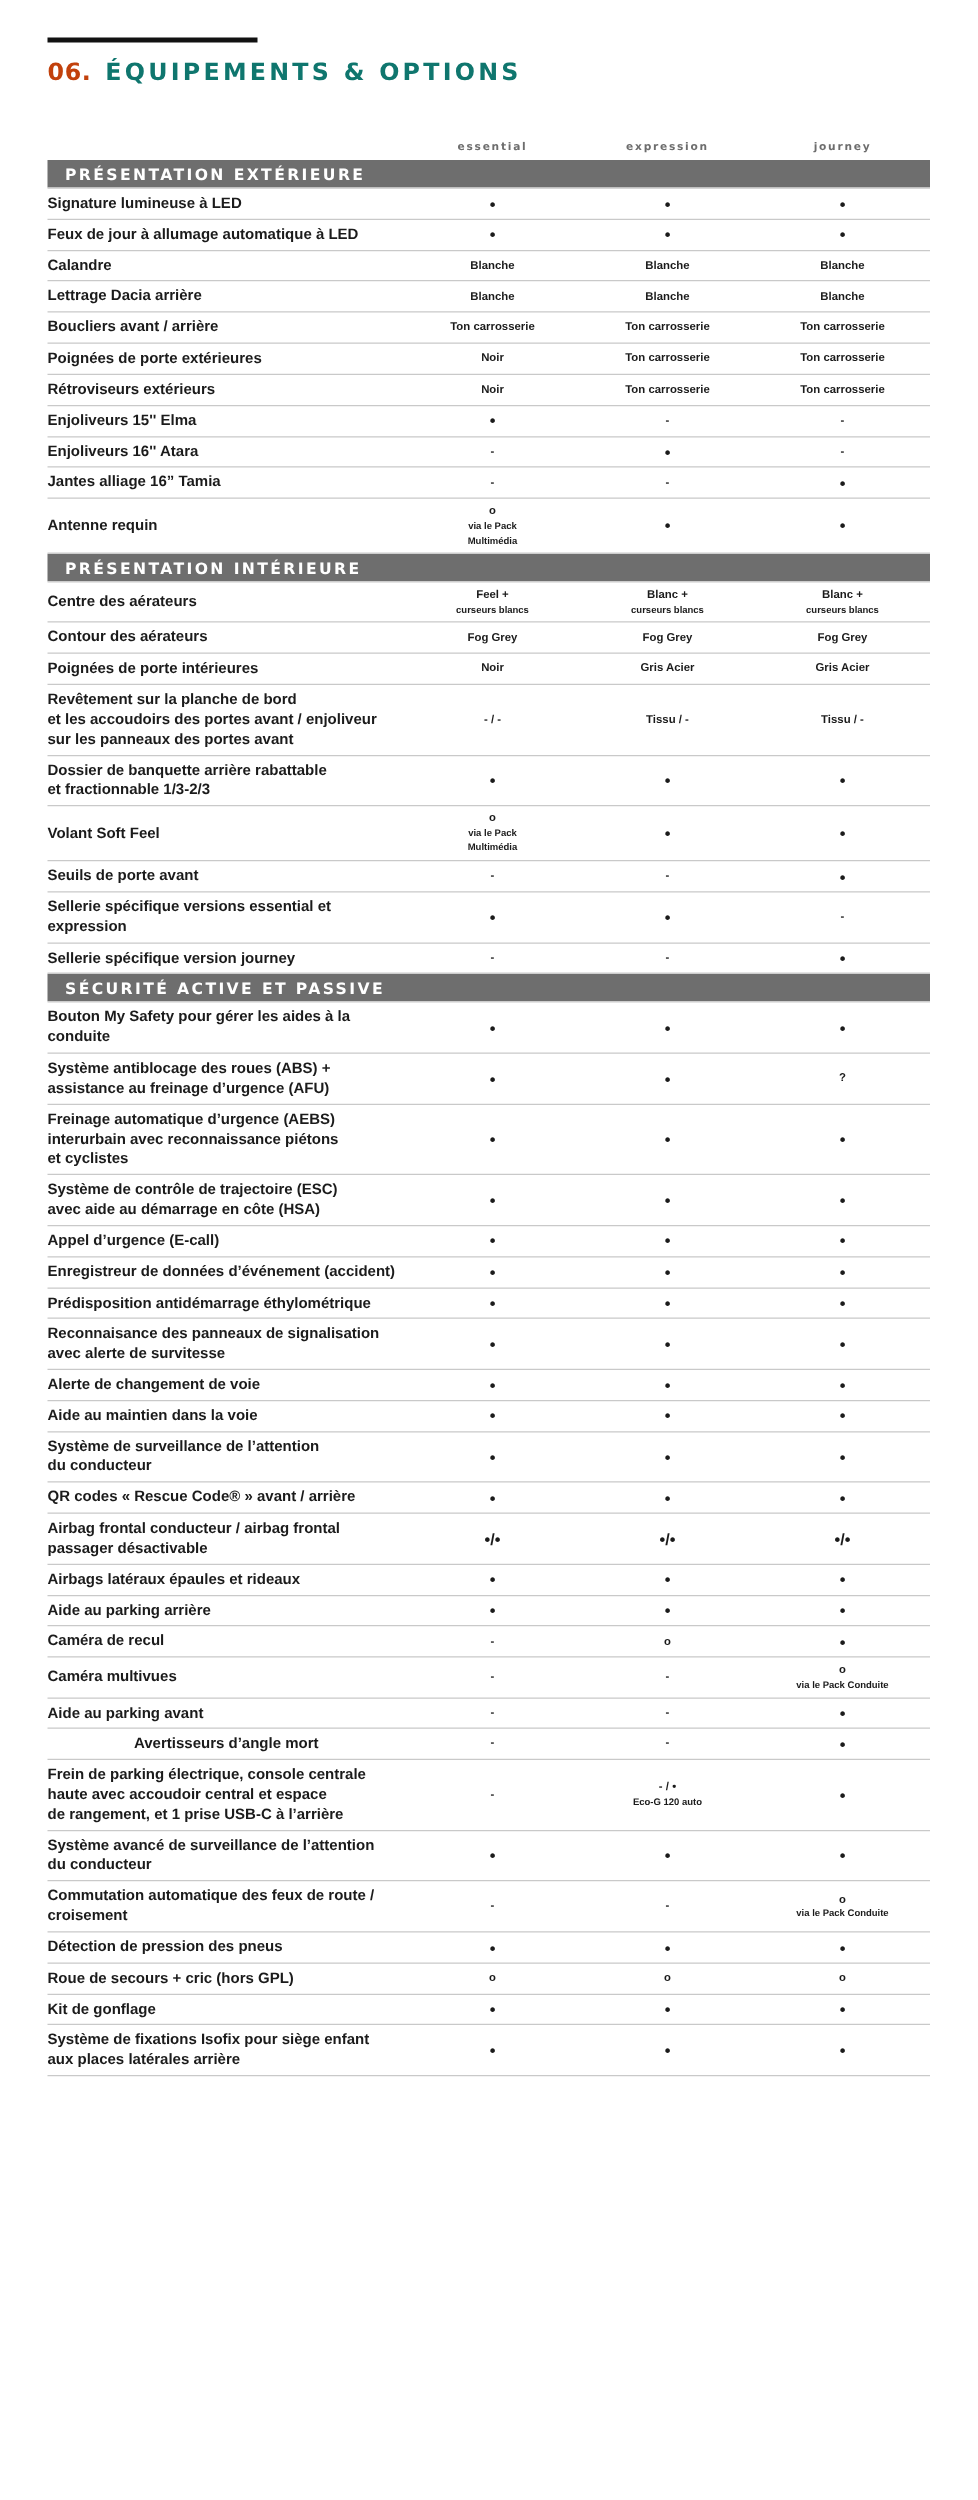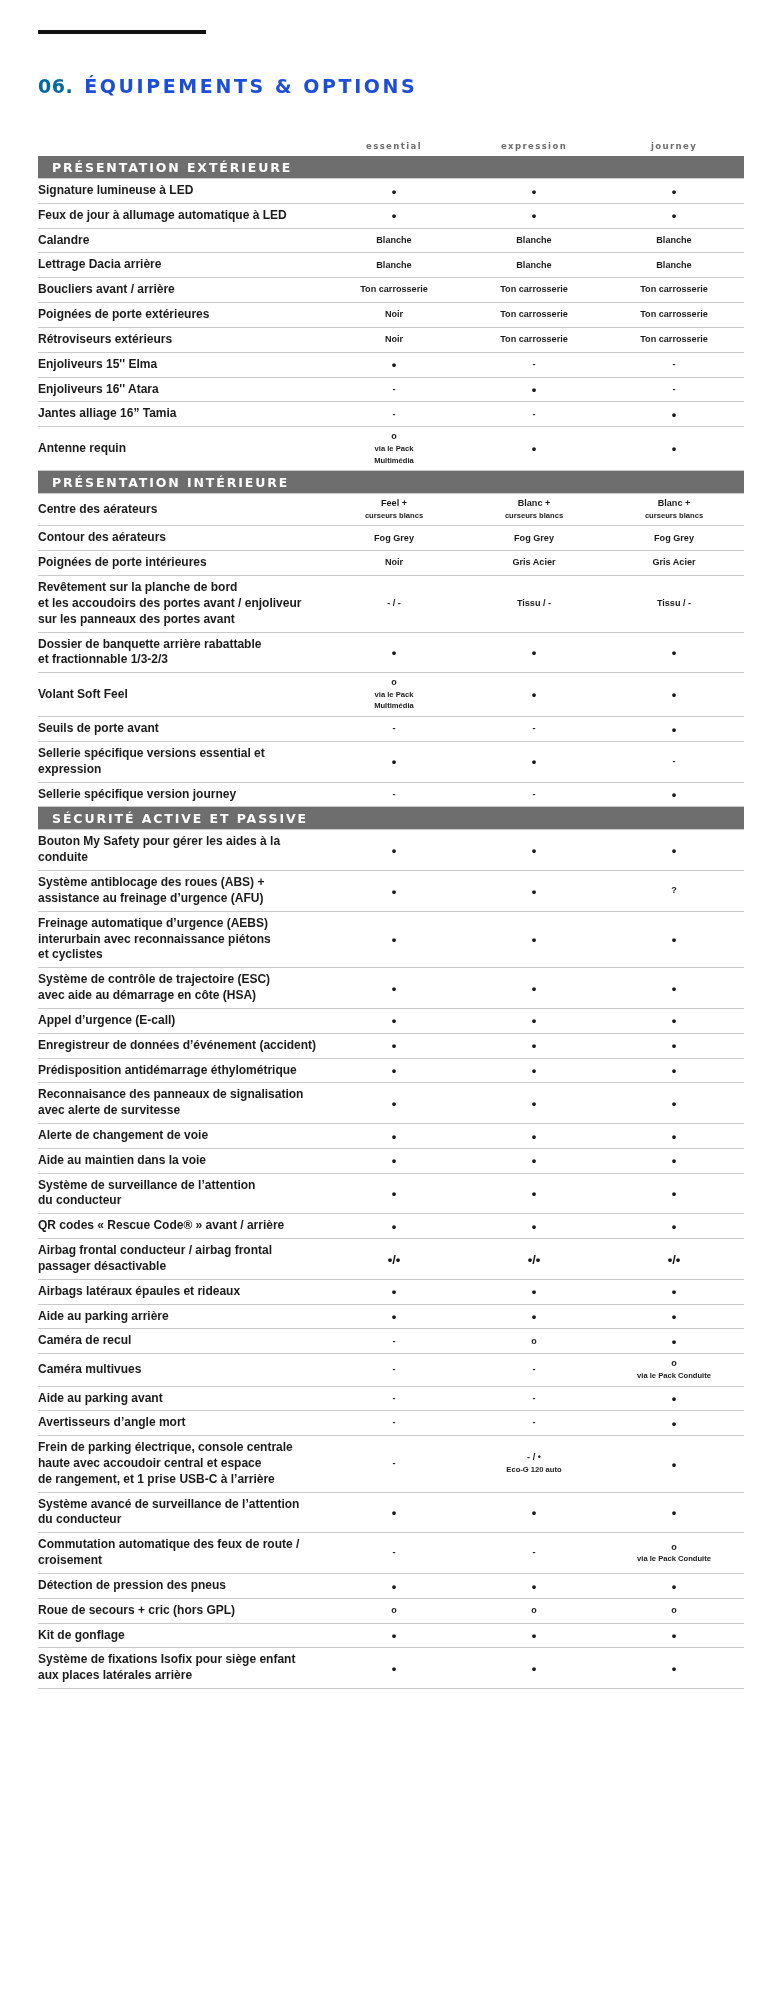--- a/index.html
+++ b/index.html
@@ -35,29 +35,28 @@
   .title-line {
     display: flex;
     align-items: baseline;
     gap: 11px;
   }
   .title-num {
     font-family: "DejaVu Sans", sans-serif;
     font-size: 19px;
     font-weight: 700;
     letter-spacing: 0.5px;
-    color: #0369a1;
-    margin-top: 28px;
+    color: #c2410c;
   }
   .title-text {
     font-family: "DejaVu Sans", sans-serif;
     font-size: 19px;
     font-weight: 700;
     letter-spacing: 2.6px;
-    color: #1d4ed8;
+    color: #0f766e;
   }
 
   
   .spec-table {
     margin: 0 auto;
     width: 706px;
     border-collapse: collapse;
     table-layout: fixed;
     margin-top: 44px;
   }
@@ -414,21 +413,21 @@
           <td class="val"><span>-</span></td>
           <td class="val"><span class="circ">o</span><br><span class="small">via le Pack Conduite</span></td>
         </tr>
         <tr class="data-row">
           <td class="label" style="white-space: pre-line;">Aide au parking avant</td>
           <td class="val"><span>-</span></td>
           <td class="val"><span>-</span></td>
           <td class="val"><span class="dot">•</span></td>
         </tr>
         <tr class="data-row">
-          <td class="label" style="white-space: pre-line;">Avertisseurs d’angle mort</td>
+          <td class="label" style="white-space: pre-line; text-align: center;">Avertisseurs d’angle mort</td>
           <td class="val"><span>-</span></td>
           <td class="val"><span>-</span></td>
           <td class="val"><span class="dot">•</span></td>
         </tr>
         <tr class="data-row">
           <td class="label" style="white-space: pre-line;">Frein de parking électrique, console centrale
 haute avec accoudoir central et espace
 de rangement, et 1 prise USB-C à l’arrière</td>
           <td class="val"><span>-</span></td>
           <td class="val"><span>- / •</span><br><span class="small">Eco-G 120 auto</span></td>

